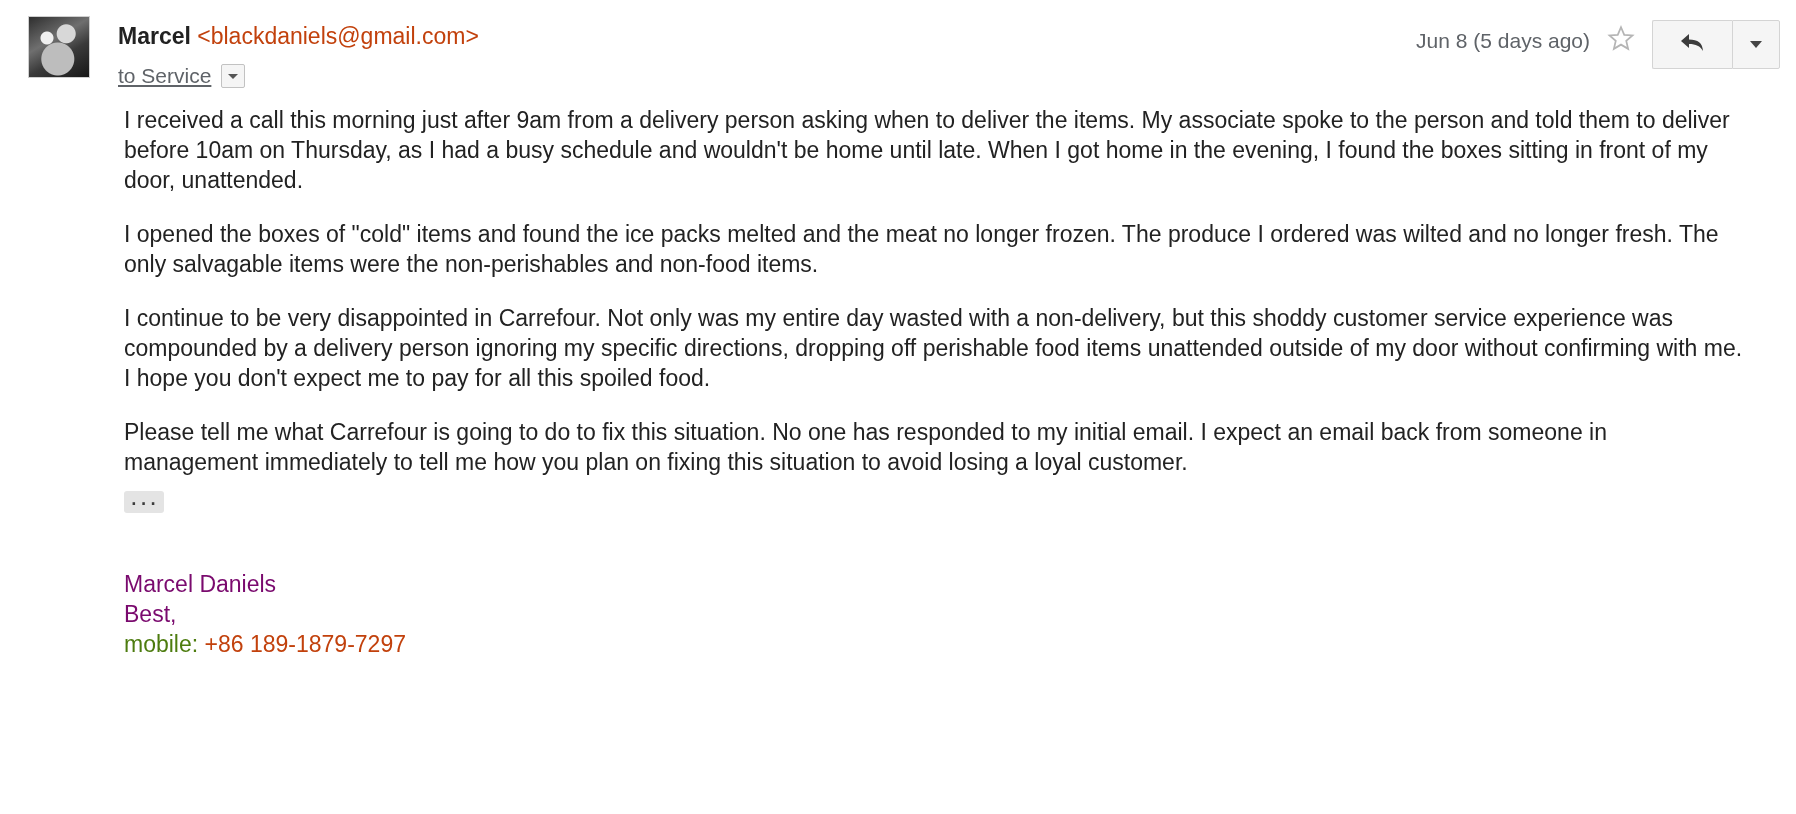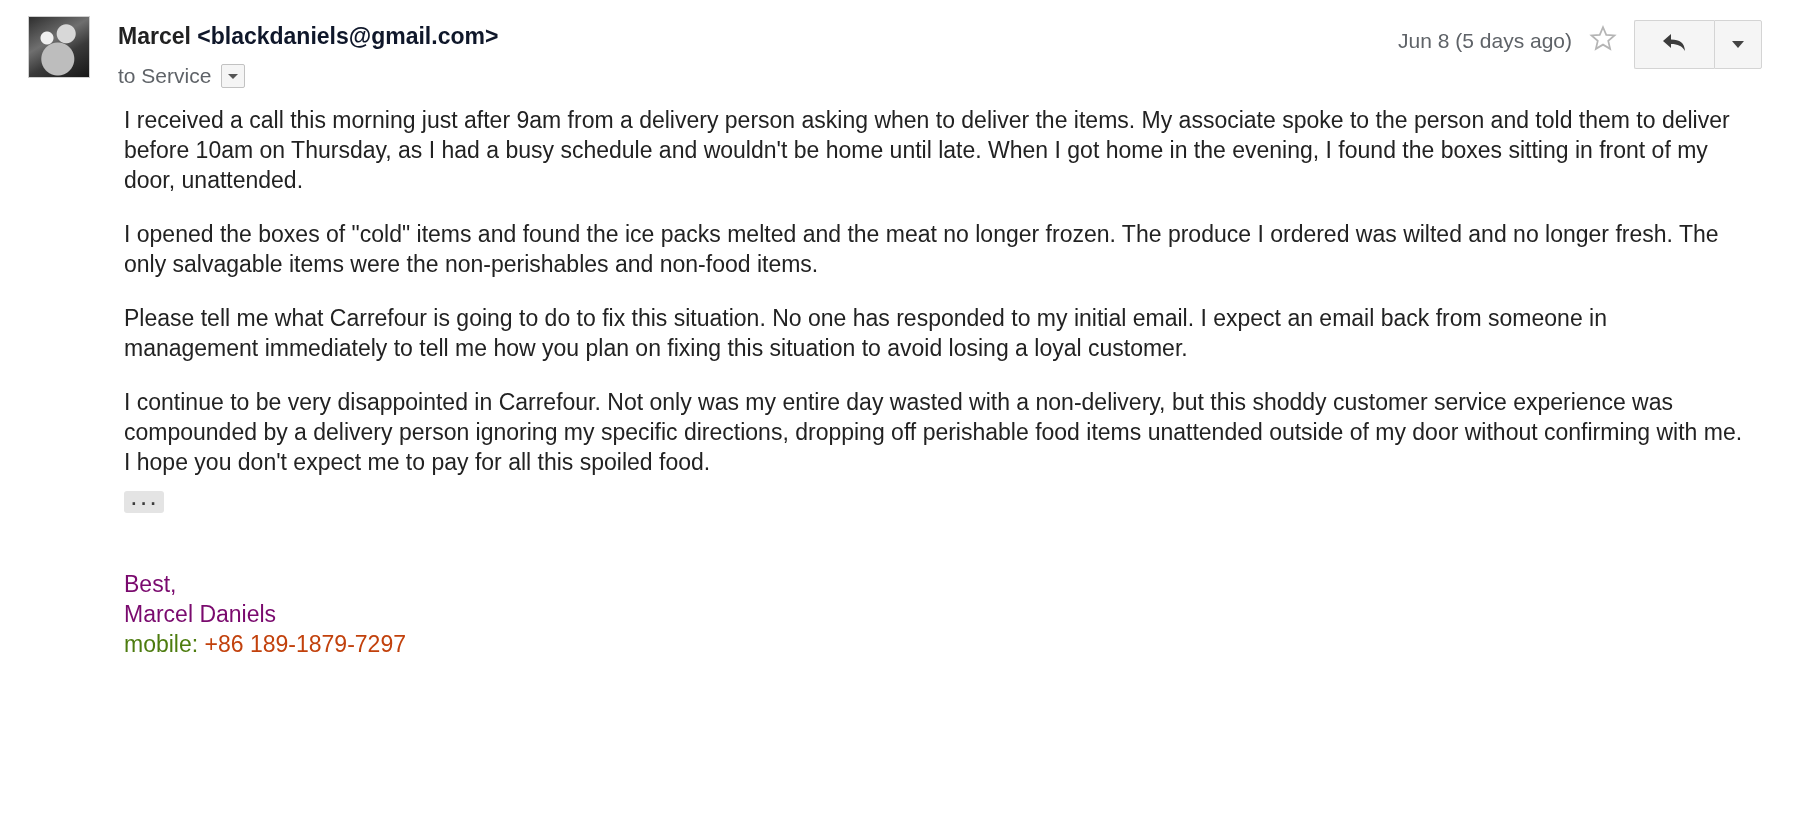--- a/index.html
+++ b/index.html
@@ -55,34 +55,35 @@
     line-height: 28px;
     color: #222222;
     white-space: nowrap;
   }
   .sender-name {
     font-weight: bold;
     color: #222222;
     text-align: center;
   }
   .sender-email {
-    color: #0f172a;
-    font-weight: bold;
+    color: #c2410c;
+    font-weight: normal;
   }
 
   .recipient-line {
     margin-top: 13px;
     font-size: 21px;
     line-height: 26px;
     color: #5f6368;
     display: flex;
     align-items: center;
   }
   .recipient-text {
     color: #5f6368;
+    text-decoration: underline;
   }
   .recipient-caret {
     display: inline-block;
     margin-left: 10px;
     width: 22px;
     height: 22px;
     border: 1px solid #c2c2c2;
     background: #f5f5f5;
     border-radius: 2px;
     position: relative;
@@ -99,21 +100,21 @@
     border-right: 5px solid transparent;
     border-top: 5px solid #555;
   }
 
   
   .header-right {
     display: flex;
     align-items: flex-start;
     flex: 0 0 auto;
     padding-top: 6px;
-    padding-right: 34px;
+    padding-right: 16px;
   }
 
   .date-text {
     font-size: 21px;
     line-height: 26px;
     color: #5f6368;
     white-space: nowrap;
     padding-top: 8px;
   }
 
@@ -248,27 +249,27 @@
           </span>
         </div>
         <div class="btn btn-more"></div>
       </div>
     </div>
   </div>
 
   <div class="body-wrap">
     <p class="para">I received a call this morning just after 9am from a delivery person asking when to deliver the items. My associate spoke to the person and told them to deliver before 10am on Thursday, as I had a busy schedule and wouldn't be home until late. When I got home in the evening, I found the boxes sitting in front of my door, unattended.</p>
     <p class="para">I opened the boxes of "cold" items and found the ice packs melted and the meat no longer frozen. The produce I ordered was wilted and no longer fresh. The only salvagable items were the non-perishables and non-food items.</p>
+    <p class="para">I continue to be very disappointed in Carrefour. Not only was my entire day wasted with a non-delivery, but this shoddy customer service experience was compounded by a delivery person ignoring my specific directions, dropping off perishable food items unattended outside of my door without confirming with me. I hope you don't expect me to pay for all this spoiled food.</p>
     <p class="para">Please tell me what Carrefour is going to do to fix this situation. No one has responded to my initial email. I expect an email back from someone in management immediately to tell me how you plan on fixing this situation to avoid losing a loyal customer.</p>
-    <p class="para">I continue to be very disappointed in Carrefour. Not only was my entire day wasted with a non-delivery, but this shoddy customer service experience was compounded by a delivery person ignoring my specific directions, dropping off perishable food items unattended outside of my door without confirming with me. I hope you don't expect me to pay for all this spoiled food.</p>
 
     <div class="ellipsis-btn"></div>
 
     <div class="signature">
+      <span class="sig-line">Marcel Daniels</span>
       <span class="sig-line">Best,</span>
-      <span class="sig-line">Marcel Daniels</span>
       <span class="sig-line">
         <span class="sig-phone-label">mobile: </span><span class="sig-phone-link">+86 189-1879-7297</span>
       </span>
     </div>
   </div>
 
 </div>
 
 </body></html>

